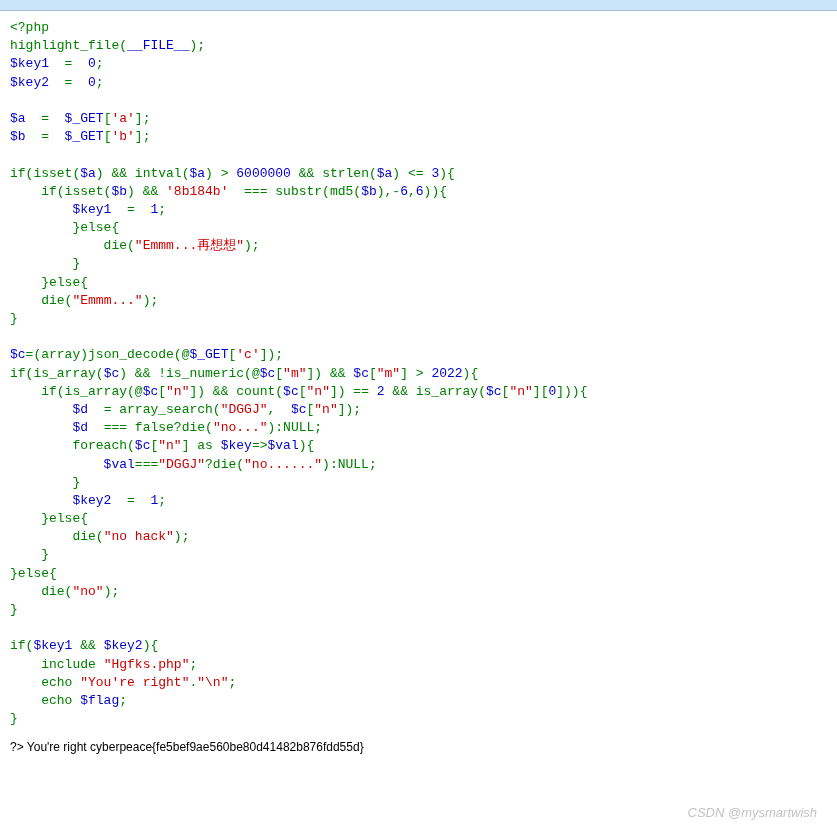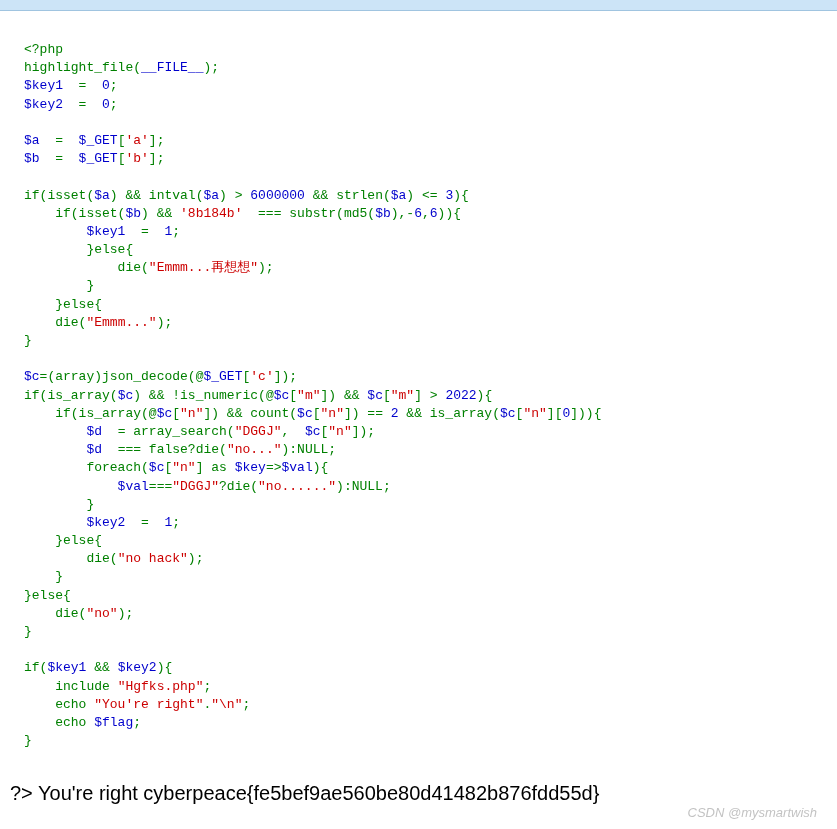--- a/index.html
+++ b/index.html
@@ -9,36 +9,34 @@
     font-size: 13px;
     background: #fff;
     width: 837px;
   }
   .topbar {
     height: 10px;
     background: #cce4f7;
     border-bottom: 1px solid #a0c4e0;
   }
   .code {
-    padding: 8px 24px;
+    padding: 8px 10px;
     line-height: 1.4;
     white-space: pre;
-    margin-top: 22px;
   }
   .kw { color: #008000; }
   .var { color: #0000cc; }
   .str { color: #cc0000; }
   .num { color: #0000cc; }
   .op { color: #008000; }
   .output {
     font-family: Arial, sans-serif;
-    font-size: 20px;
+    font-size: 12px;
     padding: 4px 10px 20px 10px;
     color: #000;
-    margin-top: 20px;
   }
   .watermark {
     position: absolute;
     right: 20px;
     top: 805px;
     color: rgba(120,120,120,0.45);
     font-family: Arial, sans-serif;
     font-size: 13px;
     font-style: italic;
   }

